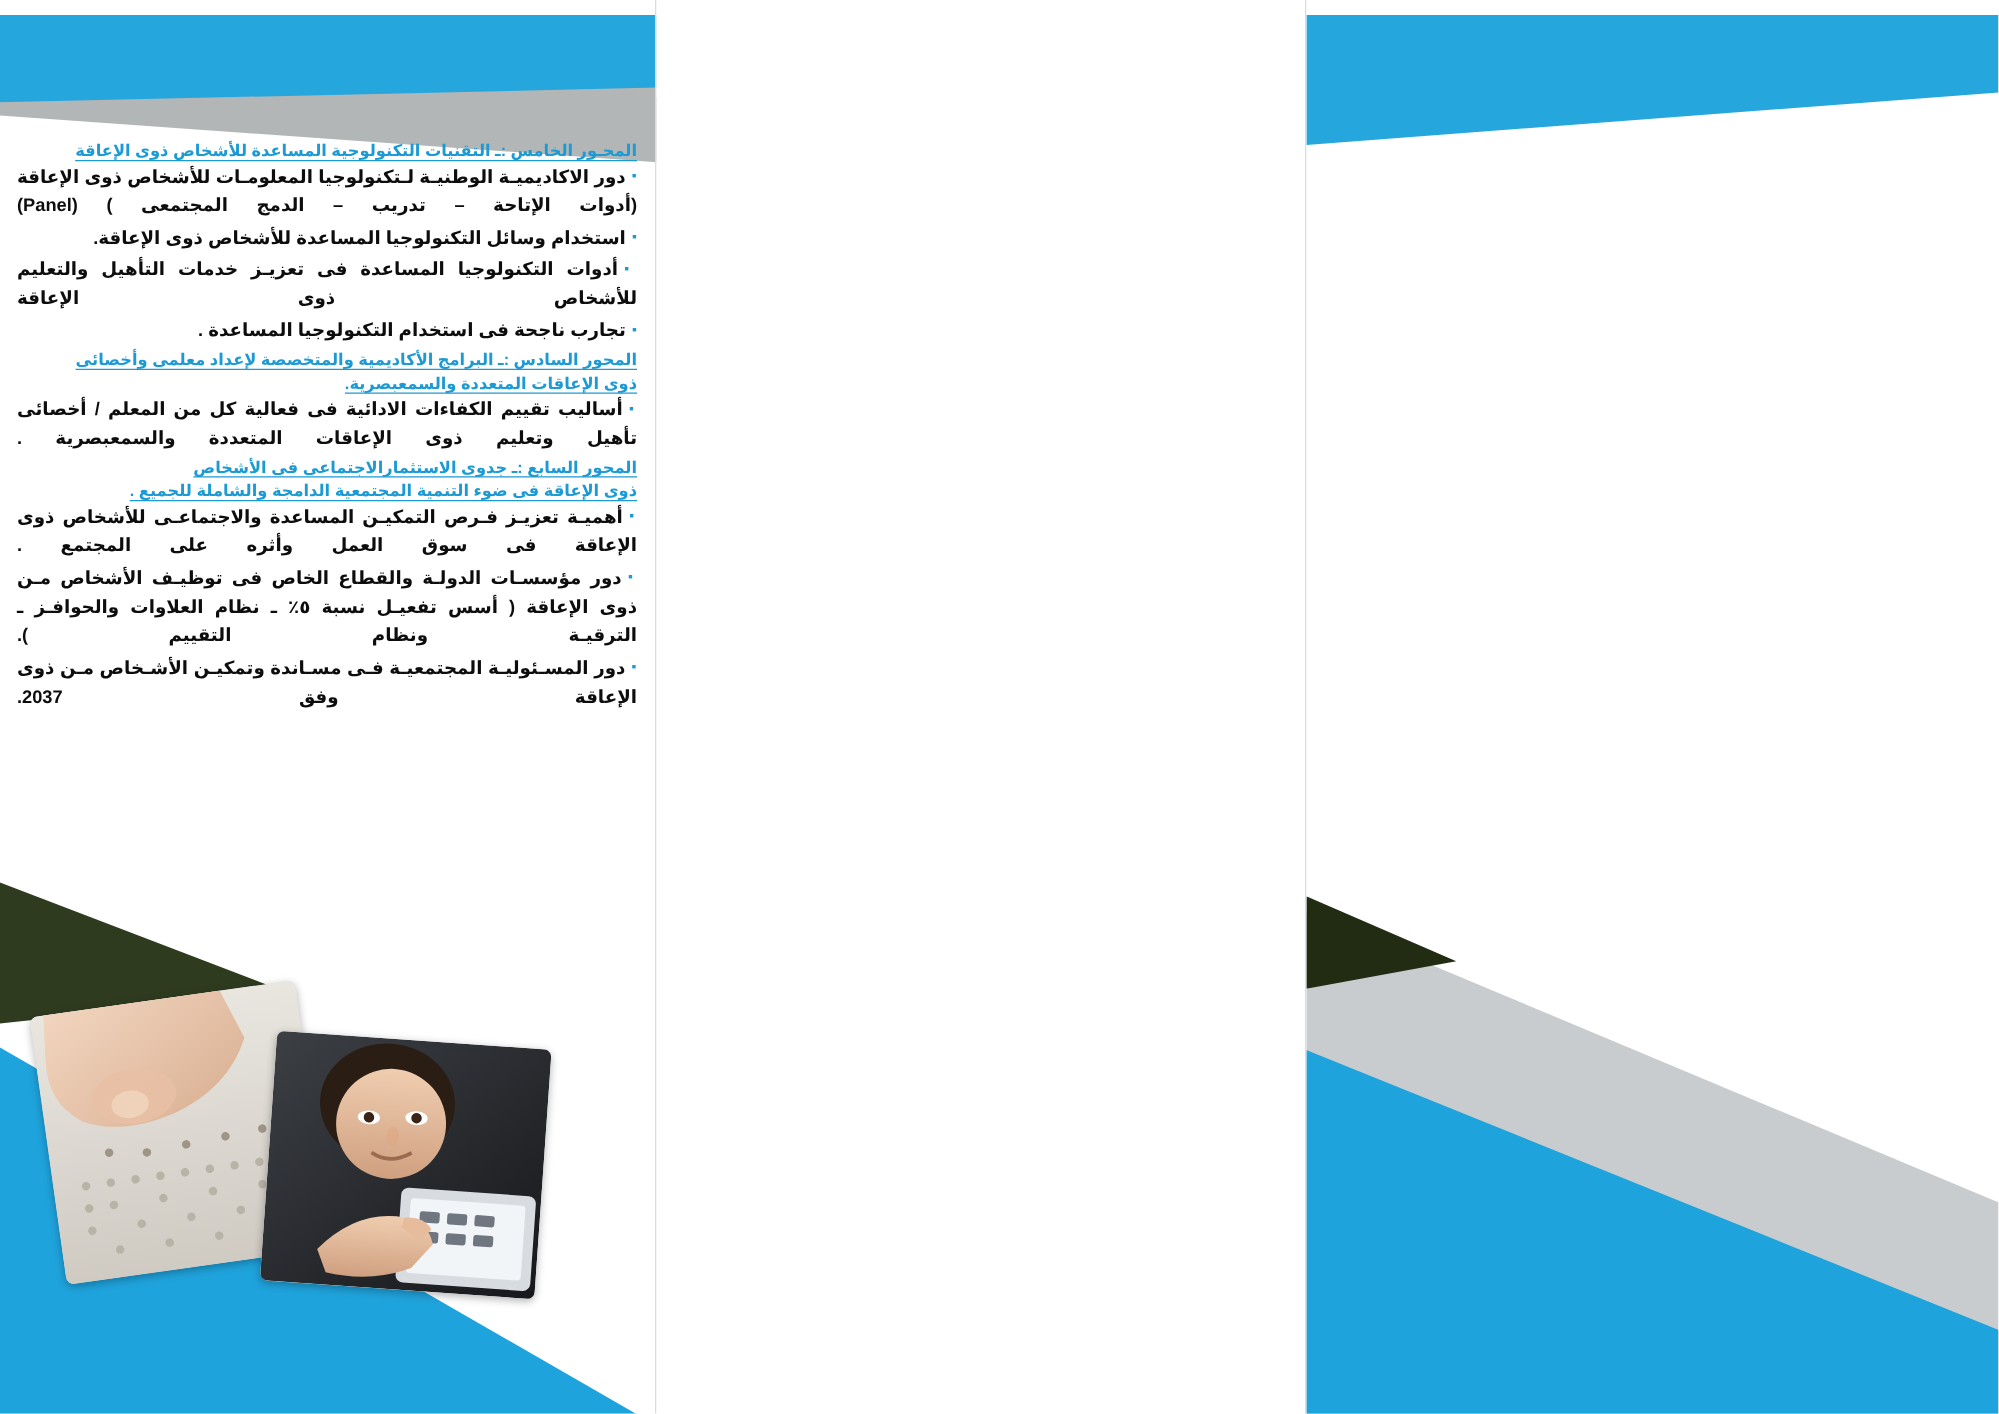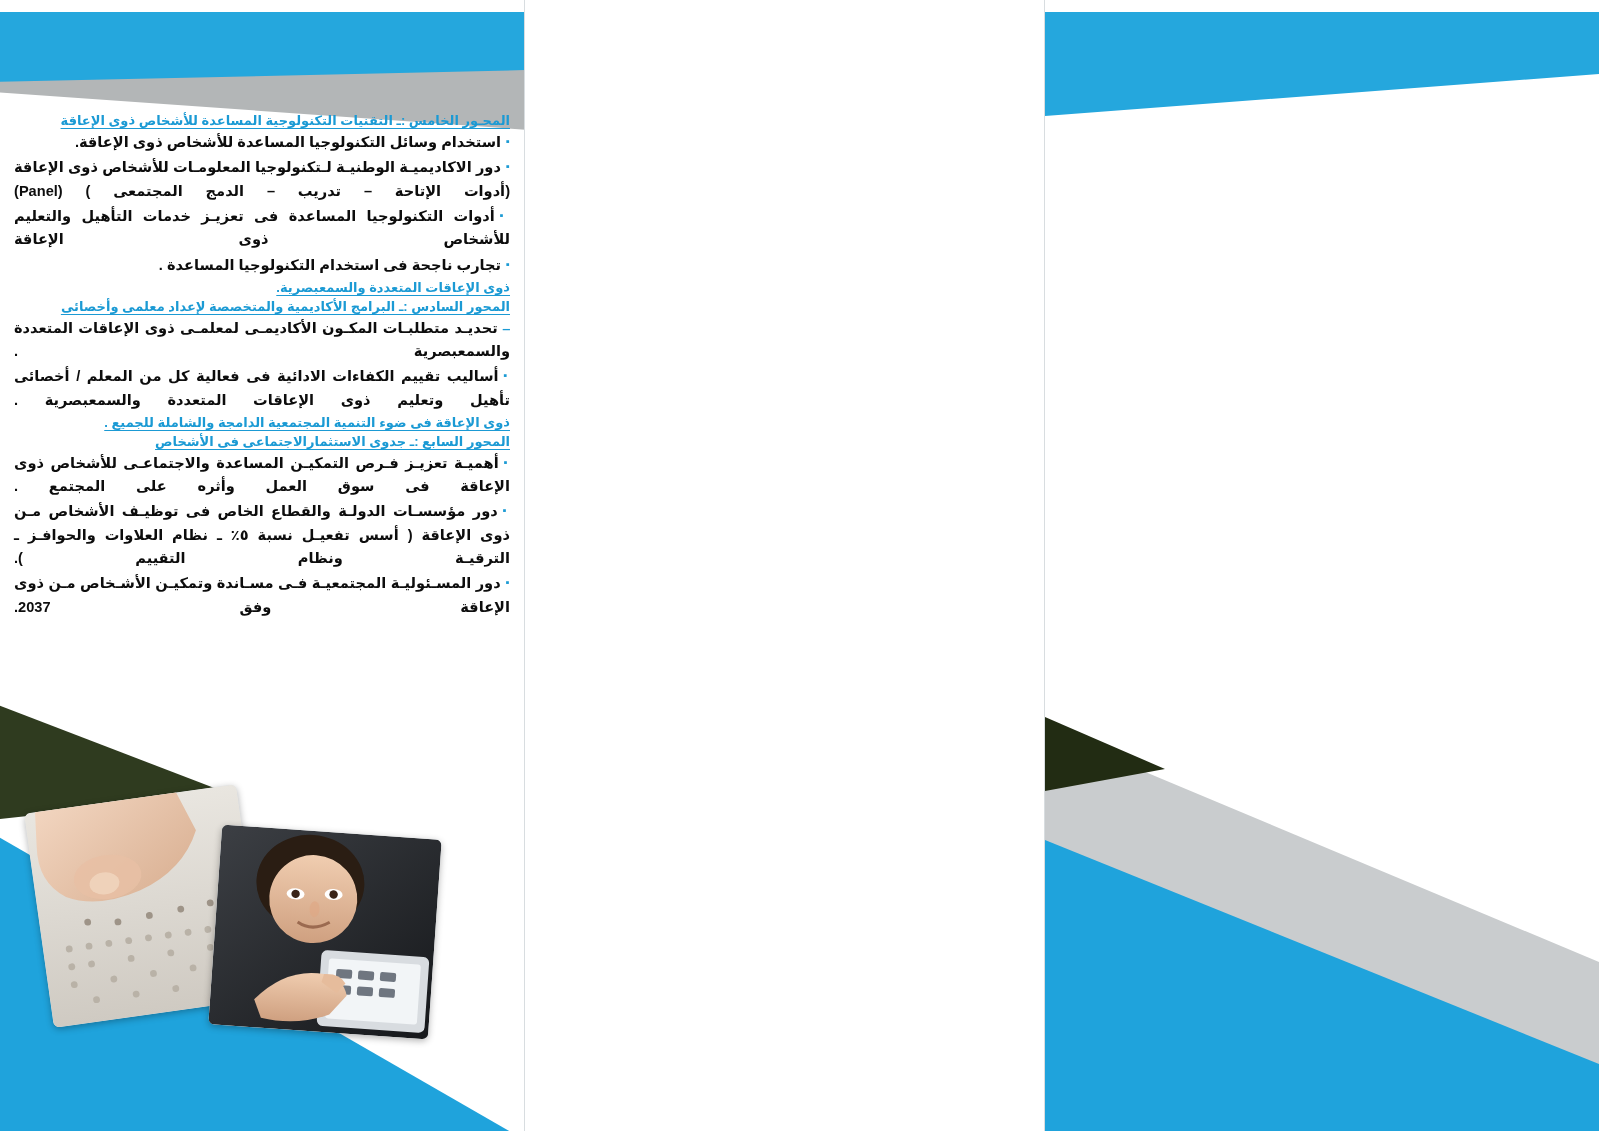--- a/index.html
+++ b/index.html
@@ -264,33 +264,32 @@
         </g>
         <path d="M 44 172 Q 74 138 112 142 Q 132 145 136 162 L 120 182 Q 88 196 52 190 Z" fill="url(#skinT)"></path>
         <path d="M 112 142 Q 128 140 134 150 L 126 160 Q 116 154 110 150 Z" fill="#e6bc9c"></path>
       </svg>
     </div>
 
     <div class="col" id="col-left">
 
       <div class="h-small-right">المحـور الخامس :ـ التقنيات التكنولوجية المساعدة للأشخاص ذوى الإعاقة</div>
 
+      <div class="item bullet-sq just-both">دور الاكاديميـة الوطنيـة لـتكنولوجيا المعلومـات للأشخاص ذوى الإعاقة (أدوات الإتاحة – تدريب – الدمج المجتمعى ) (Panel)</div>
       <div class="item bullet-sq">استخدام وسائل التكنولوجيا المساعدة للأشخاص ذوى الإعاقة.</div>
-      <div class="item bullet-sq just-both">دور الاكاديميـة الوطنيـة لـتكنولوجيا المعلومـات للأشخاص ذوى الإعاقة (أدوات الإتاحة – تدريب – الدمج المجتمعى ) (Panel)</div>
       <div class="item bullet-sq just-both">أدوات التكنولوجيا المساعدة فى تعزيـز خدمات التأهيل والتعليم للأشخاص ذوى الإعاقة</div>
       <div class="item bullet-sq">تجارب ناجحة فى استخدام التكنولوجيا المساعدة .</div>
 
+      <div class="h-small-right">المحور السادس :ـ البرامج الأكاديمية والمتخصصة لإعداد معلمى وأخصائى</div>
       <div class="h-small-right">ذوى الإعاقات المتعددة والسمعبصرية.</div>
-      <div class="h-small-right">المحور السادس :ـ البرامج الأكاديمية والمتخصصة لإعداد معلمى وأخصائى</div>
-
-      <div class="item bullet-dash just-both">تحديـد متطلبـات المكـون الأكاديمـى لمعلمـى ذوى الإعاقات المتعددة والسمعبصرية .</div>
+
       <div class="item bullet-sq just-both">أساليب تقييم الكفاءات الادائية فى فعالية كل من المعلم / أخصائى تأهيل وتعليم ذوى الإعاقات المتعددة والسمعبصرية .</div>
 
+      <div class="h-small-right">المحور السابع :ـ جدوى الاستثمارالاجتماعى فى الأشخاص</div>
       <div class="h-small-right">ذوى الإعاقة فى ضوء التنمية المجتمعية الدامجة والشاملة للجميع .</div>
-      <div class="h-small-right">المحور السابع :ـ جدوى الاستثمارالاجتماعى فى الأشخاص</div>
 
       <div class="item bullet-sq just-both">أهميـة تعزيـز فـرص التمكيـن المساعدة والاجتماعـى للأشخاص ذوى الإعاقة فى سوق العمل وأثره على المجتمع .</div>
       <div class="item bullet-sq just-both">دور مؤسسـات الدولـة والقطاع الخاص فى توظيـف الأشخاص مـن ذوى الإعاقة ( أسس تفعيـل نسبة ٥٪ ـ نظام العلاوات والحوافـز ـ الترقيـة ونظام التقييم ).</div>
       <div class="item bullet-sq just-both">دور المسـئوليـة المجتمعيـة فـى مسـاندة وتمكيـن الأشـخاص مـن ذوى الإعاقة وفق 2037.</div>
     </div>
   </div>
 
   <div class="panel" id="panel-middle">
     <div class="deco" id="mid-top-grey"></div>
 

